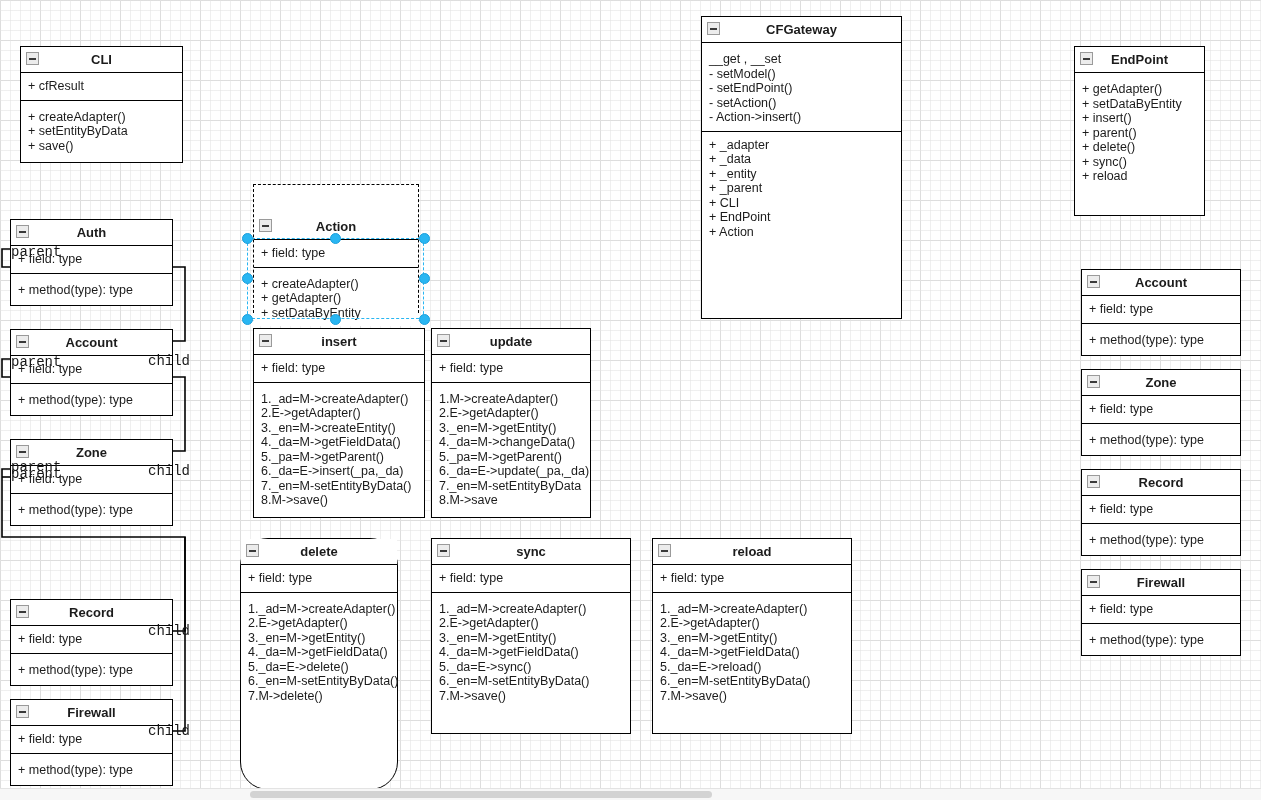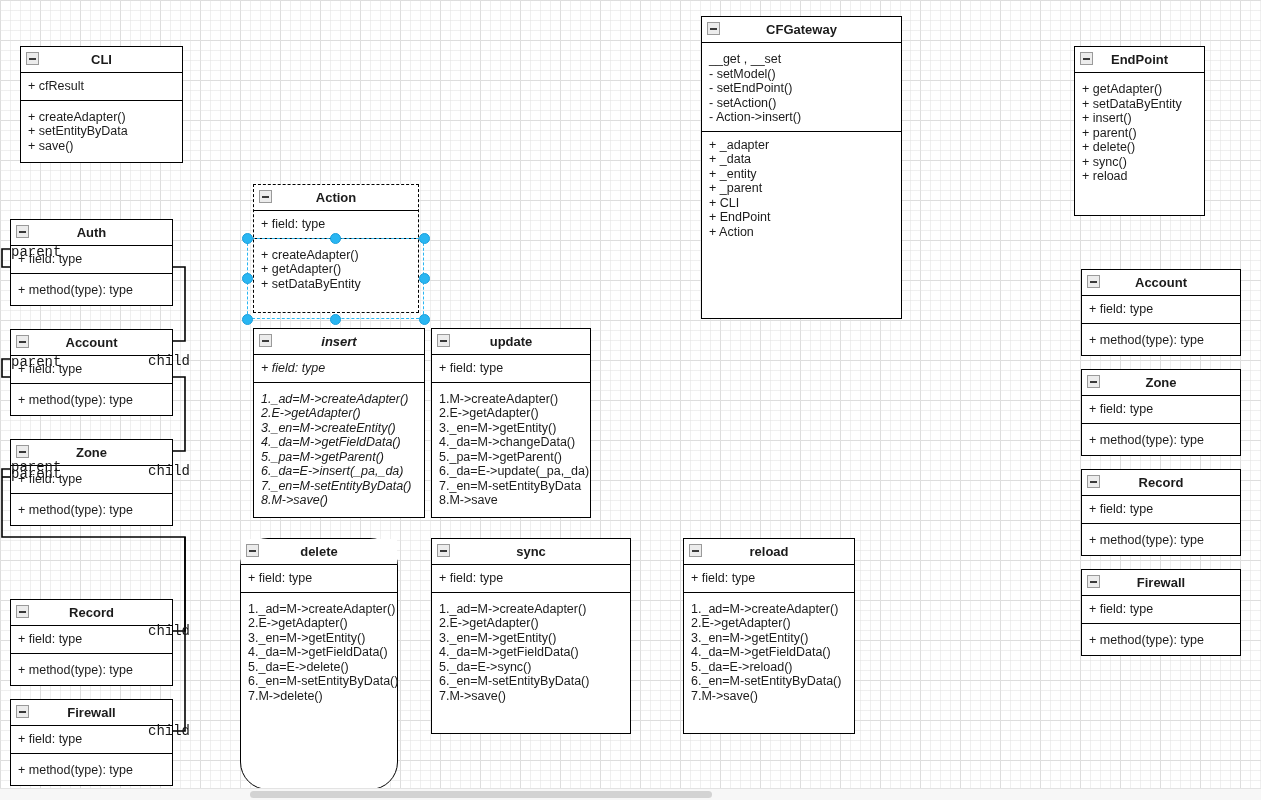--- a/index.html
+++ b/index.html
@@ -58,21 +58,21 @@
     font-size:12.5px;
     background:#ffffff;
   }
   .uml .sec:last-child{border-bottom:none;}
   .uml .sec .ln{white-space:pre;}
   .uml .sec.pad-top{padding-top:9px;}
   
   .uml.selected{
     border:1.6px dashed #000000;
   }
-  .uml.selected .hdr{border-bottom:1.6px solid #000000;}
+  .uml.selected .hdr{border-bottom:1.6px solid #000000;margin-top:29px;}
   
   #selection{
     position:absolute;z-index:40;pointer-events:none;
   }
   #selection .selrect{
     position:absolute;left:0;top:0;right:0;bottom:0;
     border:1px dashed #29b6f2;
     box-sizing:border-box;
   }
   .handle{
@@ -213,21 +213,21 @@
       </div>
       <div class="uml" style="left: 10px; top: 699px; width: 163px; height: 87px;">
         <div class="hdr"><span class="collapse"></span><span>Firewall</span></div>
         <div class="sec">
           <div class="ln">+ field: type</div>
         </div>
         <div class="sec pad-top">
           <div class="ln">+ method(type): type</div>
         </div>
       </div>
-      <div class="uml" style="left: 253px; top: 328px; width: 172px; height: 190px; font-style: italic;">
+      <div class="uml" style="left: 253px; top: 328px; width: 172px; height: 190px;">
         <div class="hdr"><span class="collapse"></span><span>insert</span></div>
         <div class="sec">
           <div class="ln">+ field: type</div>
         </div>
         <div class="sec pad-top">
           <div class="ln">1._ad=M-&gt;createAdapter()</div>
           <div class="ln">2.E-&gt;getAdapter()</div>
           <div class="ln">3._en=M-&gt;createEntity()</div>
           <div class="ln">4._da=M-&gt;getFieldData()</div>
           <div class="ln">5._pa=M-&gt;getParent()</div>
@@ -275,21 +275,21 @@
         <div class="sec pad-top">
           <div class="ln">1._ad=M-&gt;createAdapter()</div>
           <div class="ln">2.E-&gt;getAdapter()</div>
           <div class="ln">3._en=M-&gt;getEntity()</div>
           <div class="ln">4._da=M-&gt;getFieldData()</div>
           <div class="ln">5._da=E-&gt;sync()</div>
           <div class="ln">6._en=M-setEntityByData()</div>
           <div class="ln">7.M-&gt;save()</div>
         </div>
       </div>
-      <div class="uml" style="left: 683px; top: 538px; width: 172px; height: 196px;">
+      <div class="uml" style="left: 652px; top: 538px; width: 200px; height: 196px;">
         <div class="hdr"><span class="collapse"></span><span>reload</span></div>
         <div class="sec">
           <div class="ln">+ field: type</div>
         </div>
         <div class="sec pad-top">
           <div class="ln">1._ad=M-&gt;createAdapter()</div>
           <div class="ln">2.E-&gt;getAdapter()</div>
           <div class="ln">3._en=M-&gt;getEntity()</div>
           <div class="ln">4._da=M-&gt;getFieldData()</div>
           <div class="ln">5._da=E-&gt;reload()</div>

